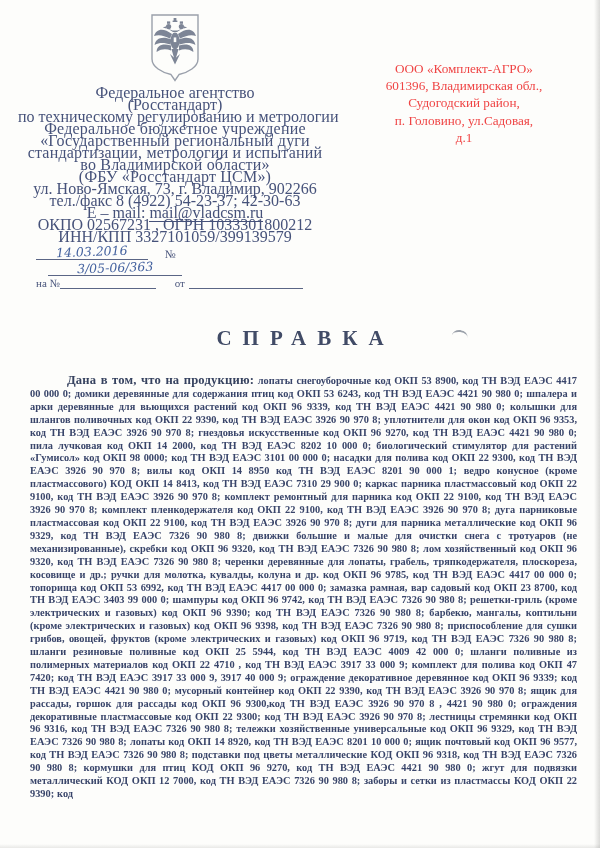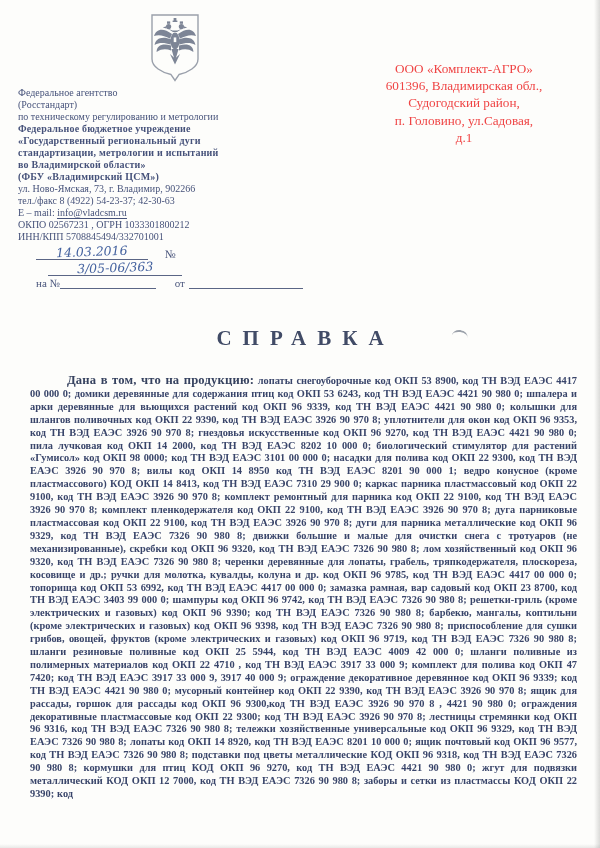--- a/index.html
+++ b/index.html
@@ -19,24 +19,24 @@
   .scan-edge-bottom{
     position:absolute;left:0;bottom:0;width:600px;height:4px;
     background:linear-gradient(to bottom, rgba(140,140,138,0) 0%, rgba(140,140,138,.18) 100%);
     pointer-events:none;
   }
   
   .emblem{position:absolute;left:147px;top:12px;width:56px;height:72px;}
   
   .letterhead{
     position:absolute;left:18px;top:87px;width:314px;
-    text-align:left;font-size:10px;line-height:12px;color:#46527a;
+    text-align:center;font-size:16px;line-height:12px;color:#46527a;
   }
   .letterhead .lh-line{white-space:nowrap;}
-  .lh-org{font-weight:bold;letter-spacing:.2px;}
+  .lh-org{font-weight:normal;letter-spacing:.2px;}
   .lh-email{line-height:12px;}
   .lh-email .email-underline{border-bottom:1px solid #46527a;}
   
   .addressee{
     position:absolute;left:338px;top:60px;width:252px;
     text-align:center;font-size:13.2px;line-height:17.2px;color:#ef4444;
   }
   
   .ref-block{position:absolute;left:36px;top:244px;width:280px;font-size:11px;color:#49557c;}
   .ref-row1{position:relative;height:20px;}
@@ -122,30 +122,30 @@
     <div class="lh-agency">
         <div class="lh-line">Федеральное агентство</div>
         <div class="lh-line">(Росстандарт)</div>
         <div class="lh-line">по техническому регулированию и метрологии</div>
       </div>
     <div class="lh-org">
         <div class="lh-line">Федеральное бюджетное учреждение</div>
         <div class="lh-line">«Государственный  региональный дуги</div>
         <div class="lh-line">стандартизации, метрологии и испытаний</div>
         <div class="lh-line">во Владимирской области»</div>
-        <div class="lh-line">(ФБУ «Владимирский ЦСМ»)</div>
+        <div class="lh-line">(ФБУ «Росстандарт ЦСМ»)</div>
       </div>
     <div class="lh-addr">
         <div class="lh-line">ул. Ново-Ямская, 73, г. Владимир, 902266</div>
         <div class="lh-line">тел./факс 8 (4922) 54-23-37; 42-30-63</div>
       </div>
-    <div class="lh-email lh-line"><span>Е – mail: </span><span class="email-underline">info@vladcsm.ru</span></div>
+    <div class="lh-email lh-line"><span>Е – mail: </span><span class="email-underline">mail@vladcsm.ru</span></div>
     <div class="lh-reg">
         <div class="lh-line">ОКПО 02567231 , ОГРН 1033301800212</div>
-        <div class="lh-line">ИНН/КПП  5708845494/332701001</div>
+        <div class="lh-line">ИНН/КПП  3327101059/399139579</div>
       </div>
   </div>
 
   <div class="addressee">
       <div>ООО «Комплект-АГРО»</div>
       <div>601396, Владимирская обл.,</div>
       <div>Судогодский район,</div>
       <div>п. Головино, ул.Садовая,</div>
       <div>д.1</div>
     </div>

